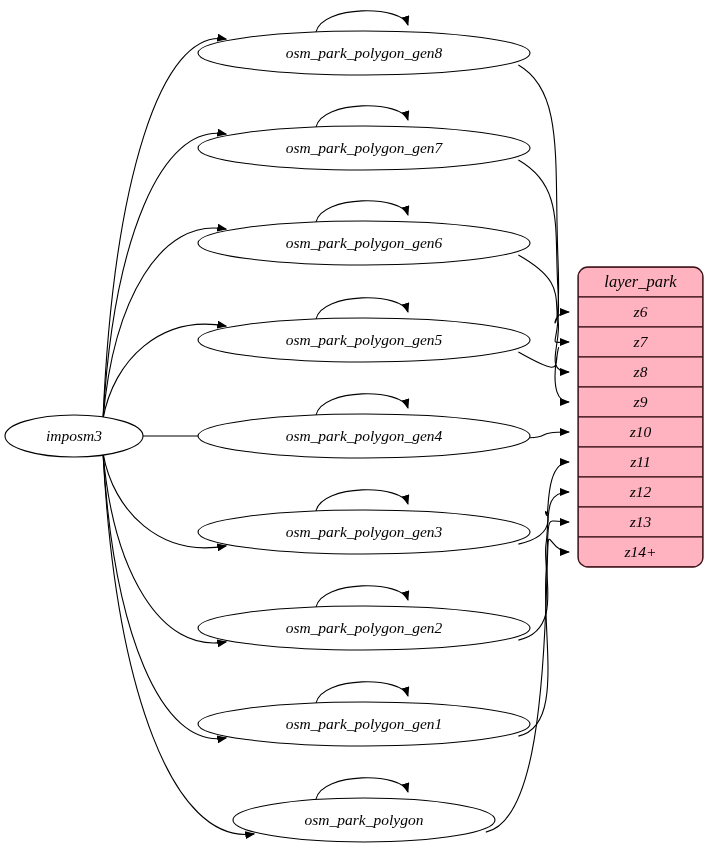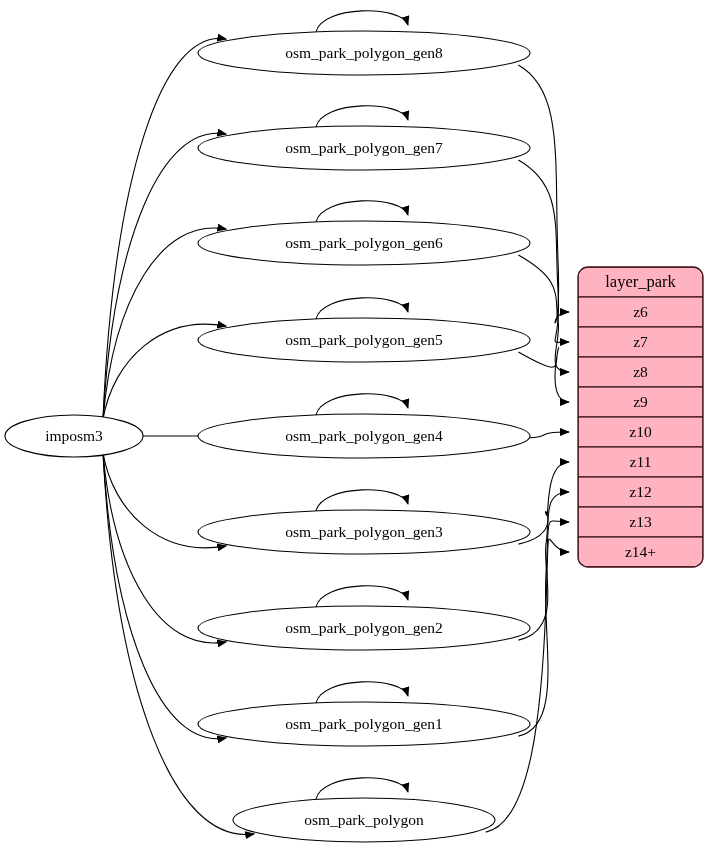--- a/index.html
+++ b/index.html
@@ -10,20 +10,21 @@
   body {
     width: 707px;
     height: 851px;
     font-family: "Liberation Serif", "DejaVu Serif", serif;
     overflow: hidden;
   }
   #graph-root {
     position: relative;
     width: 707px;
     height: 851px;
+    font-style: italic;
   }
   svg#graph-canvas {
     display: block;
     width: 707px;
     height: 851px;
   }
   .node-ellipse {
     fill: #ffffff;
     stroke: #000000;
     stroke-width: 1.1;

